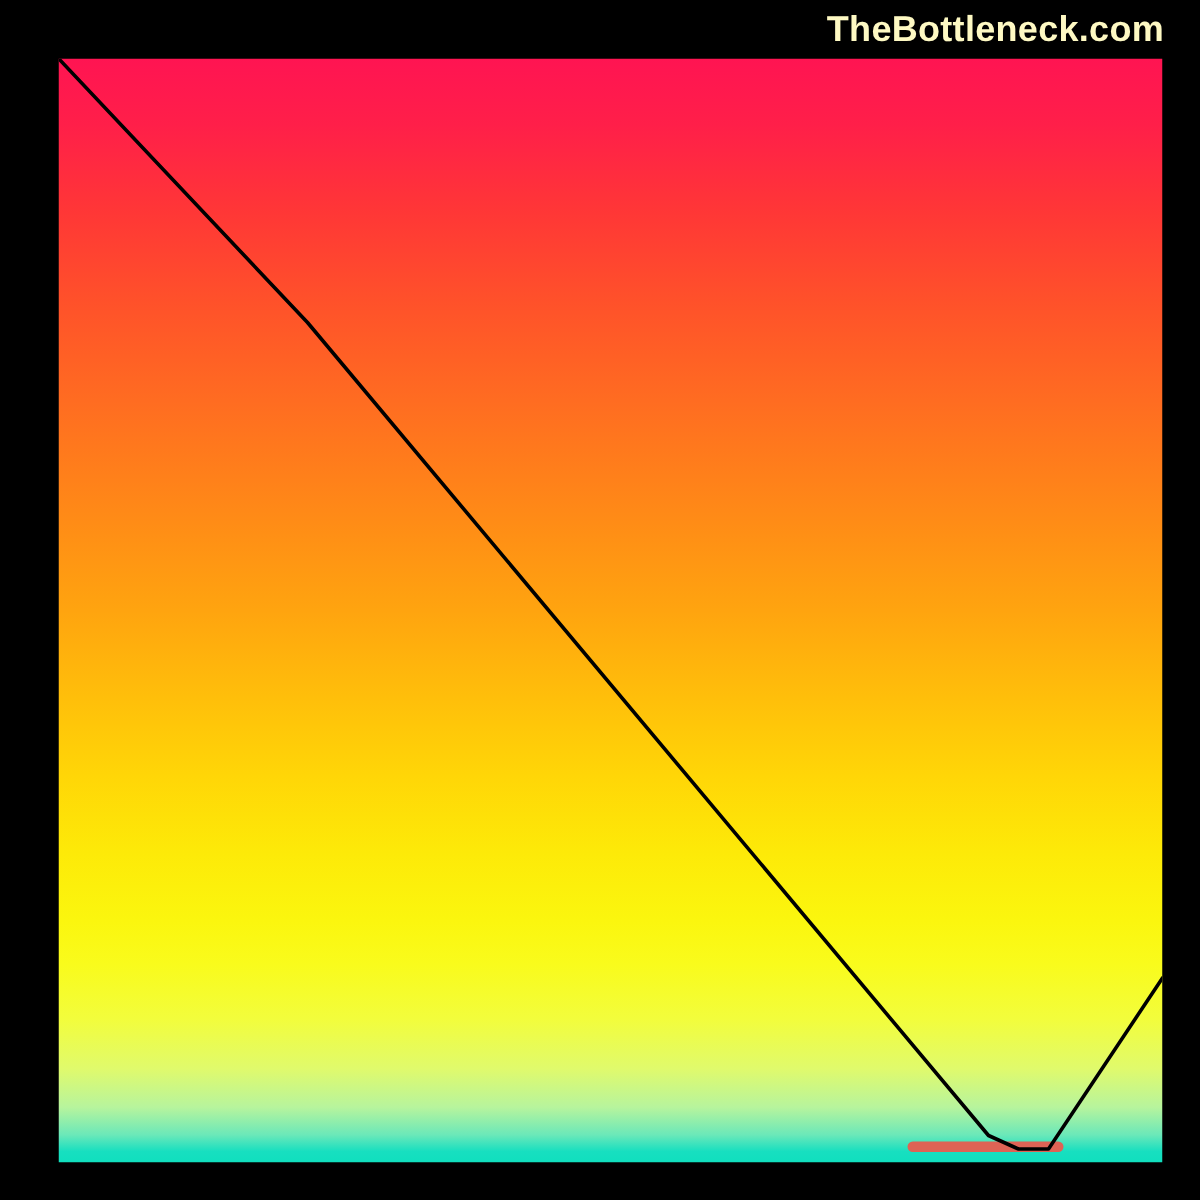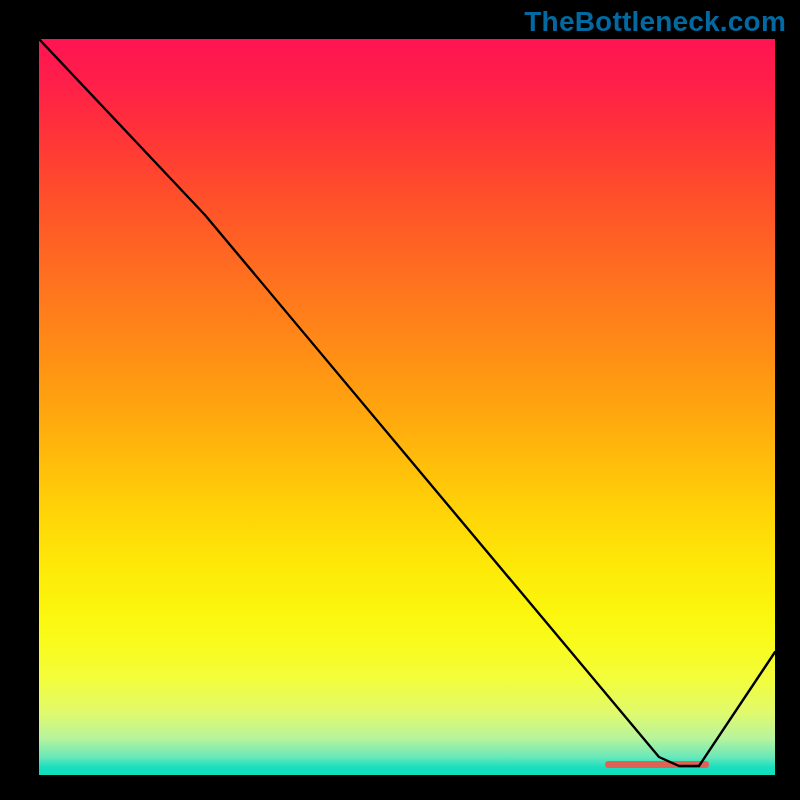--- a/index.html
+++ b/index.html
@@ -12,23 +12,23 @@
     font-family: Arial, Helvetica, sans-serif;
   }
   .frame {
     position: relative;
     width: 800px;
     height: 800px;
   }
   .watermark {
     position: absolute;
     top: 6px;
-    right: 14px;
-    color: #0369a1;
-    font-size: 28px;
+    right: 24px;
+    color: #fef9c3;
+    font-size: 24px;
     font-weight: 600;
     letter-spacing: 0.2px;
   }
   .plot-outer {
     position: absolute;
     left: 35px;
     top: 35px;
     width: 744px;
     height: 744px;
     background: #000000;

